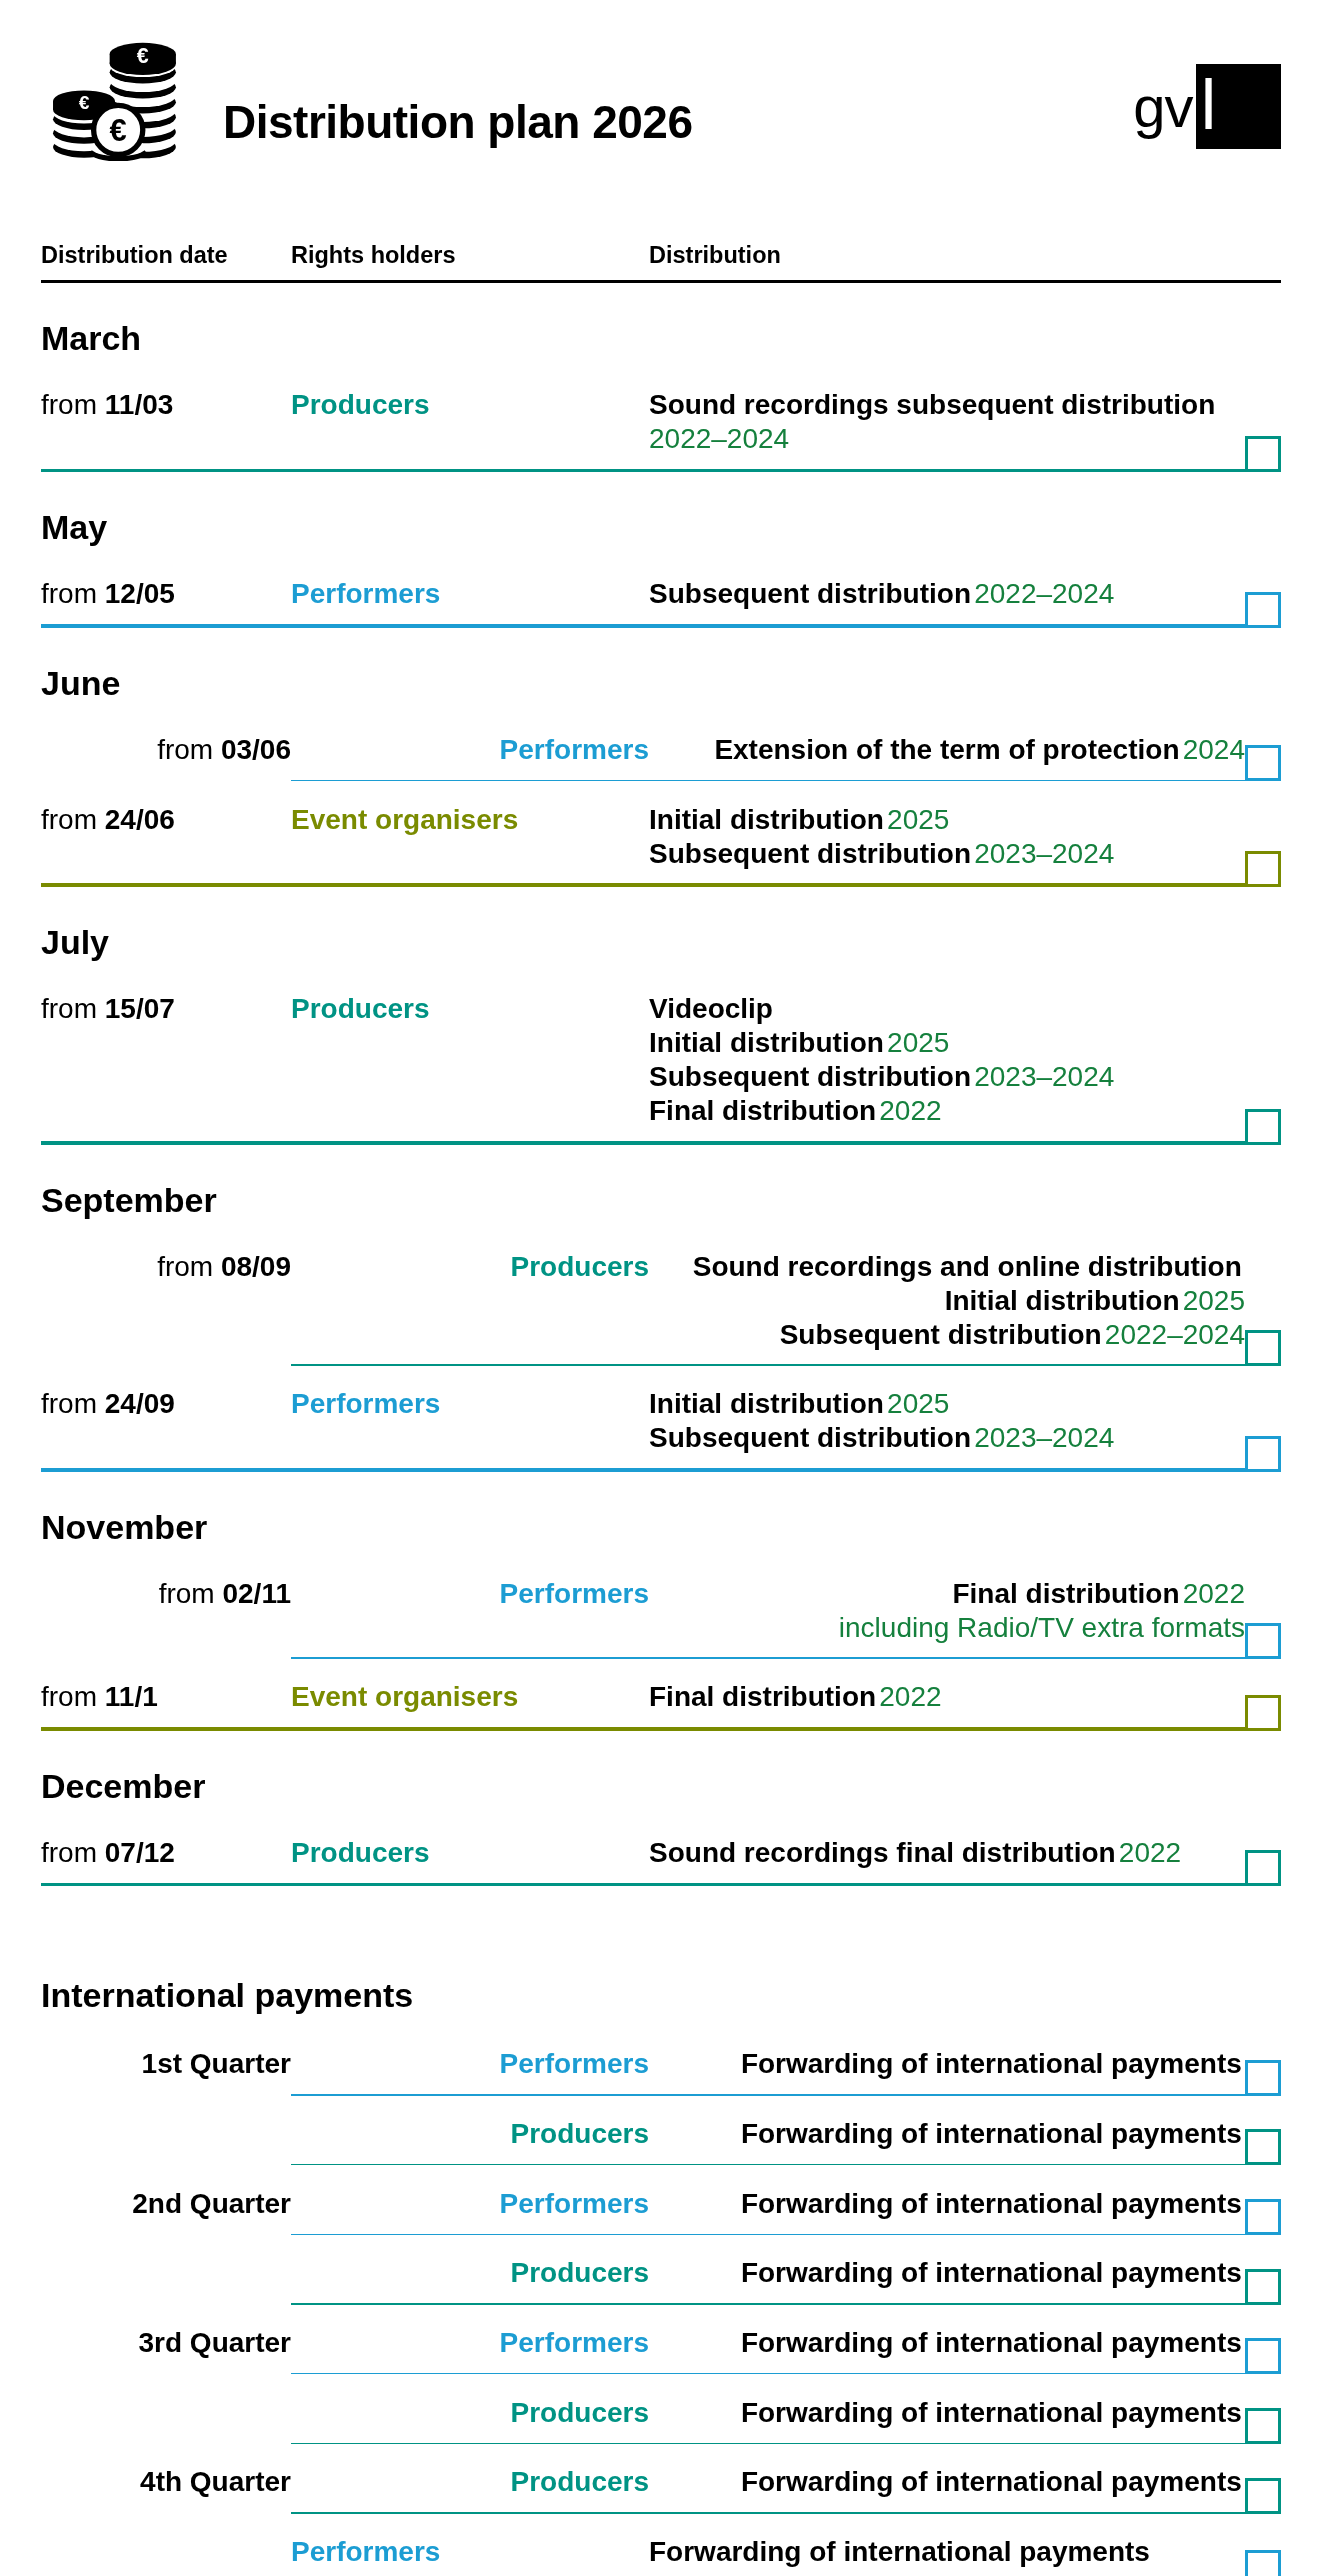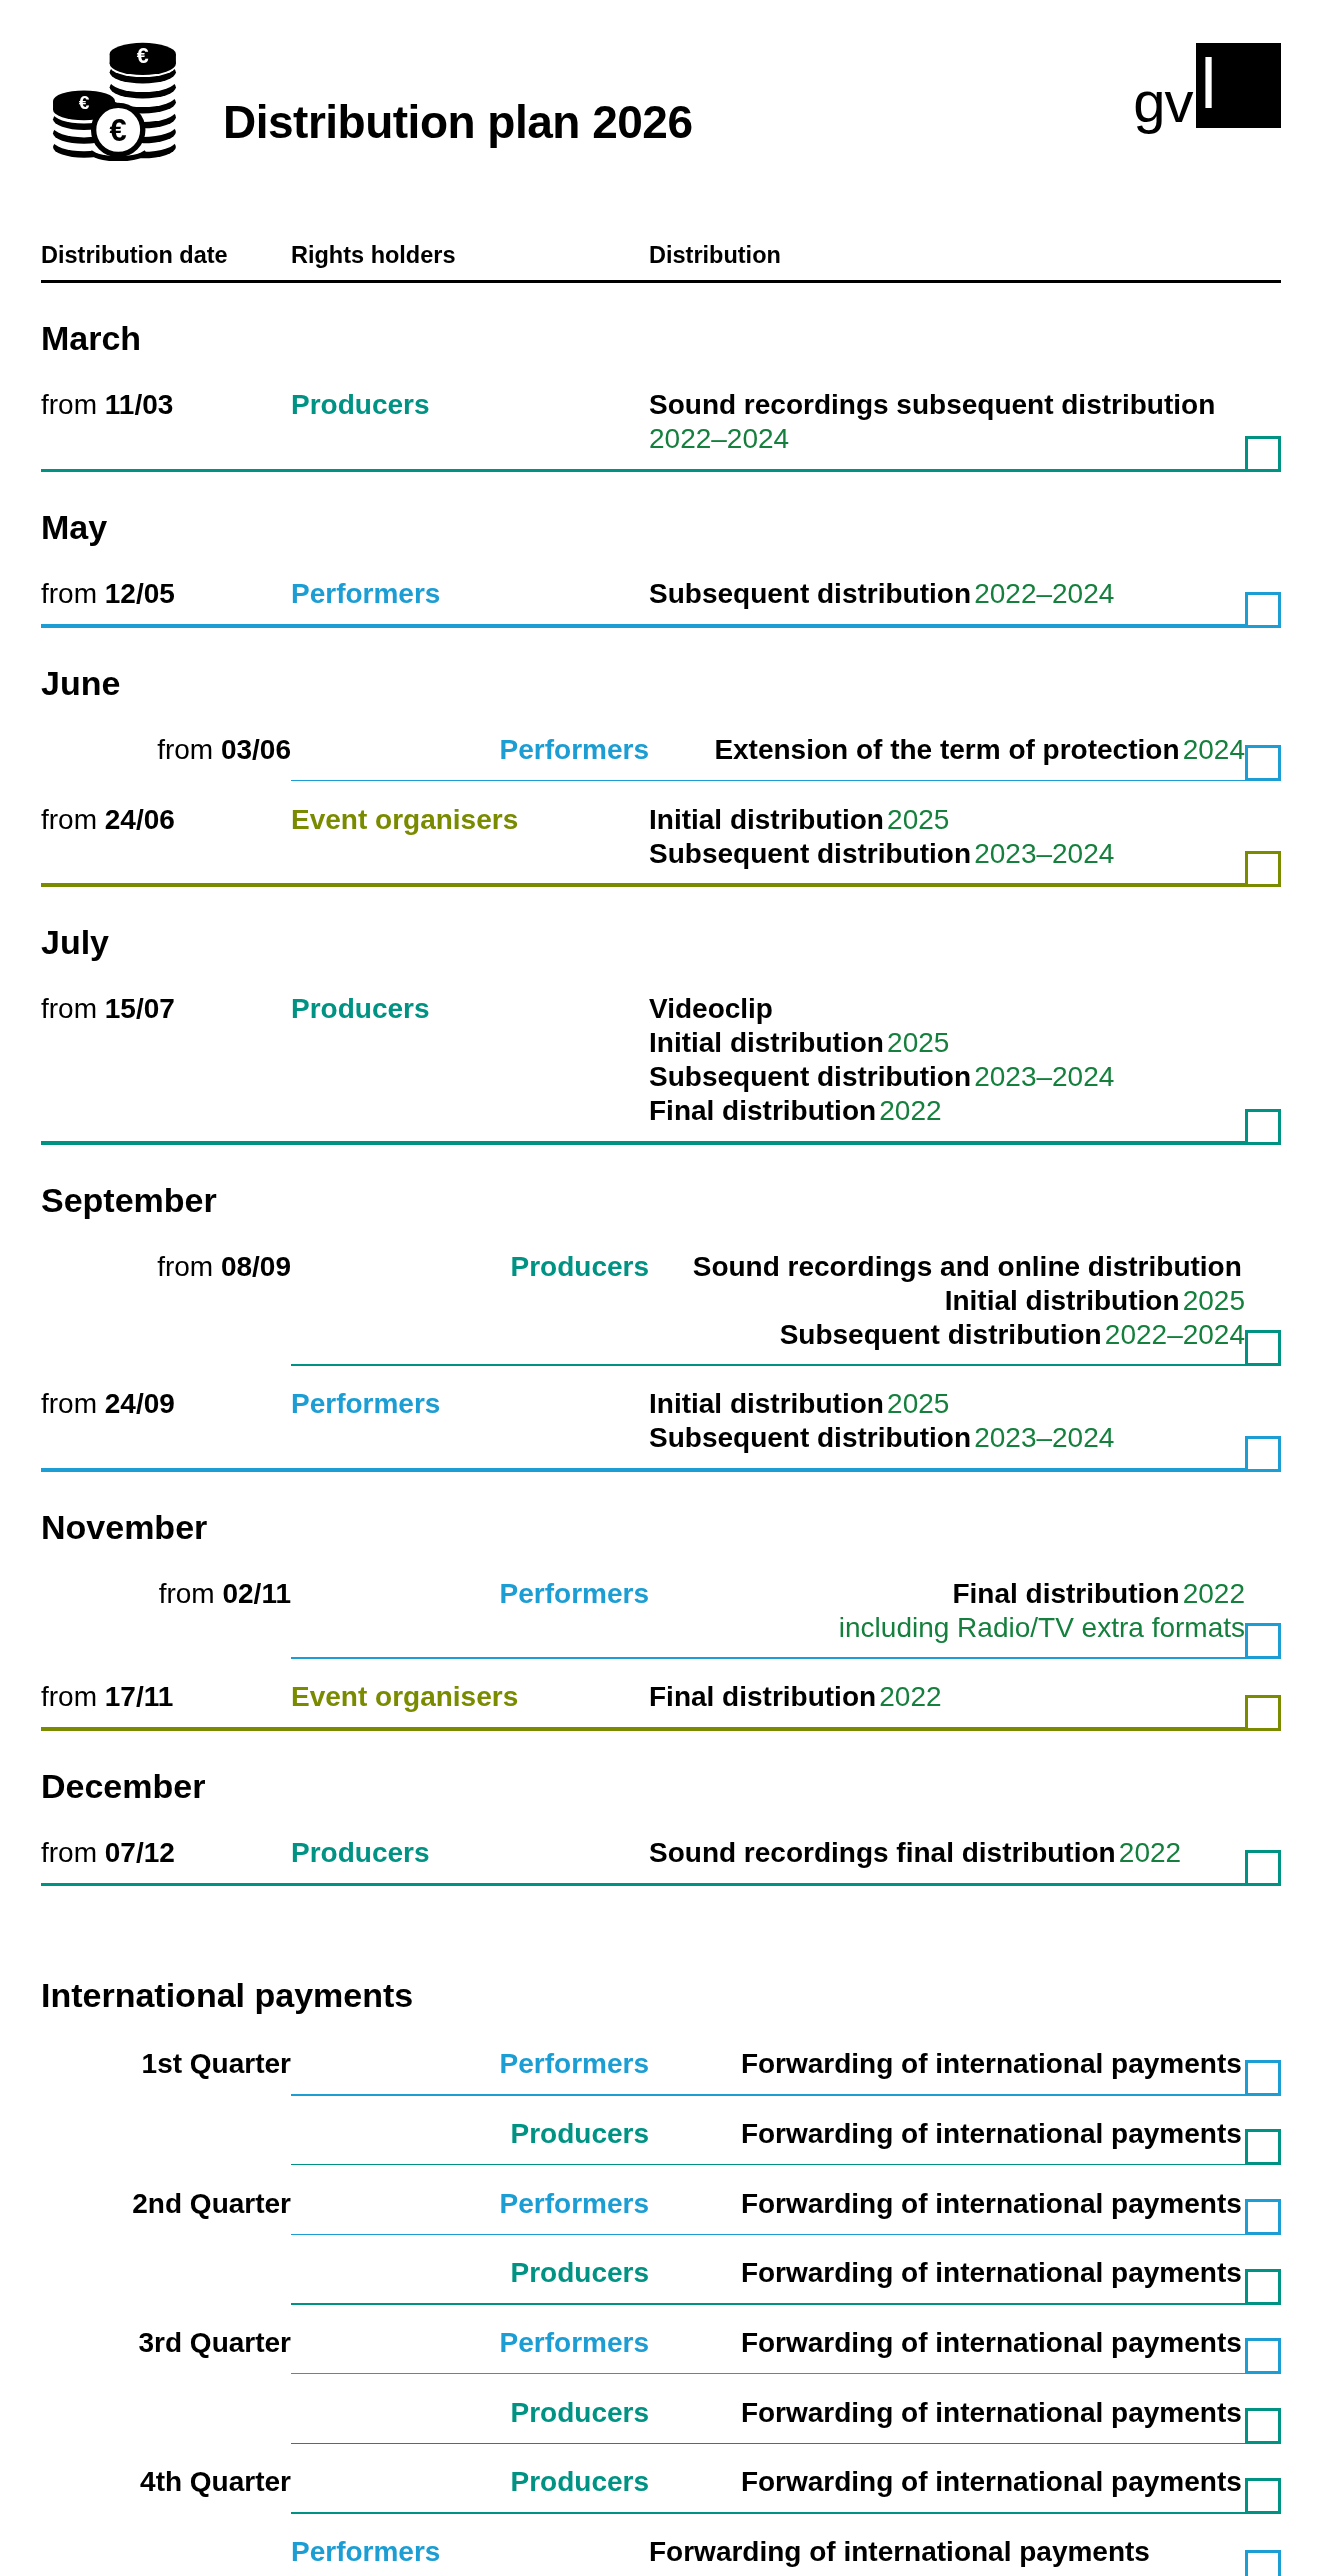--- a/index.html
+++ b/index.html
@@ -12,21 +12,21 @@
   body{
     width:1322px;min-height:2576px;background:#ffffff;color:#000;
     font-family:"Liberation Sans",sans-serif;font-size:28px;line-height:34px;
   }
   .page{padding:0 41px 59px 41px;}
 
   
   .brand{position:relative;height:124px;margin-top:38px;}
   .coins{position:absolute;left:-4.3px;top:0;width:156px;height:123px;}
   .title{position:absolute;left:182px;top:30px;font-size:46px;line-height:1;font-weight:700;letter-spacing:-0.5px;white-space:nowrap;}
-  .logo{position:absolute;right:0;top:5px;display:flex;align-items:flex-end;margin-left:30px;}
+  .logo{position:absolute;right:0;top:26px;display:flex;align-items:center;margin-left:30px;}
   .logo .gv{font-size:58px;line-height:.92;letter-spacing:-1.1px;font-weight:400;}
   .logo .box{width:85px;height:85px;background:#000;position:relative;margin-left:3.7px;}
   .logo .box .l{position:absolute;left:4.8px;top:6.4px;color:#fff;font-size:70px;line-height:1;font-weight:400;}
 
   
   .cols{display:flex;margin-top:79px;padding-bottom:10.7px;border-bottom:3.7px solid #000;
         font-size:23.5px;line-height:1.2;font-weight:700;align-items:center;}
   .c1{width:250px;flex:none;}
   .c2{width:358px;flex:none;}
   .c3{flex:1;margin-right:36px;min-width:0;}
@@ -285,21 +285,21 @@
           <div class="dl"><span class="b"></span><span class="r">including Radio/TV extra formats</span></div>
         </div>
       </div>
       <div class="rule"></div>
       <span class="checkbox" role="checkbox" aria-checked="false"></span>
     </div>
     <div class="row event final">
       <div class="cells">
         <div class="c1">
           <span class="from">from</span>
-          <span class="date">17/11</span>
+          <span class="date">11/1</span>
         </div>
         <div class="c2">
           <span class="holder">Event organisers</span>
         </div>
         <div class="c3">
           <div class="dl"><span class="b">Final distribution</span><span class="r">2022</span></div>
         </div>
       </div>
       <div class="rule"></div>
       <span class="checkbox" role="checkbox" aria-checked="false"></span>

